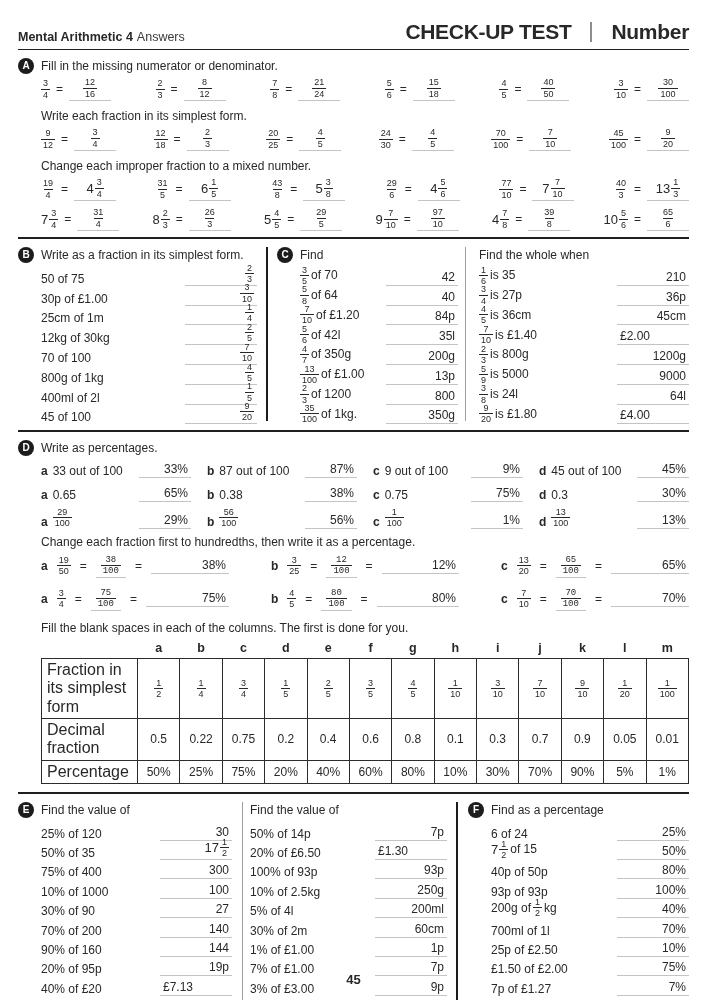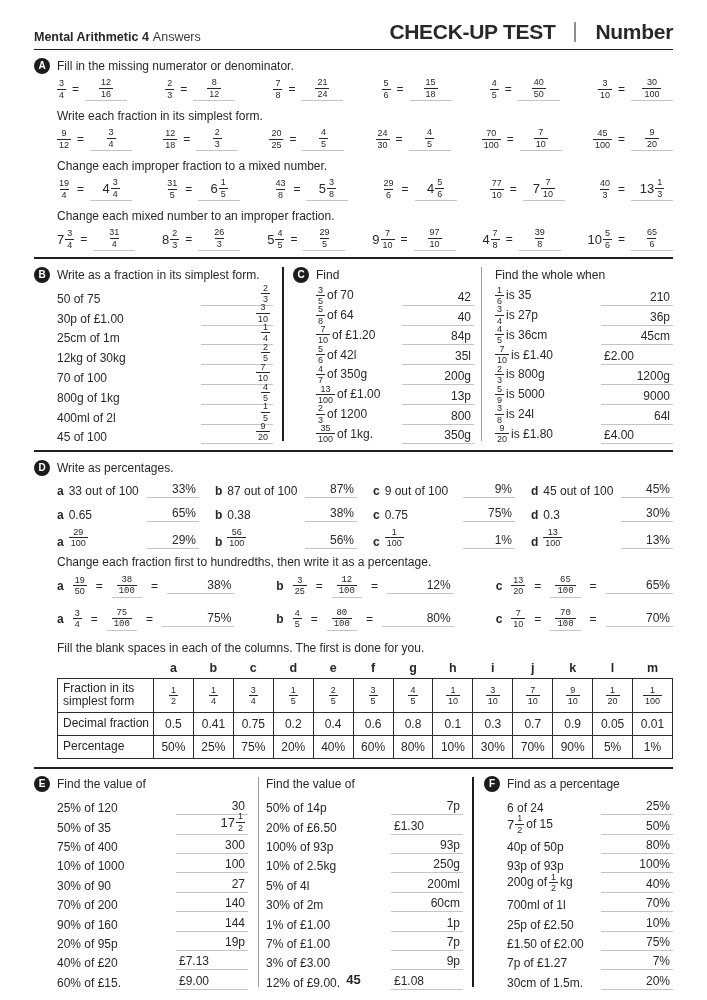--- a/index.html
+++ b/index.html
@@ -1,19 +1,19 @@
 <!DOCTYPE html>
 <html><head>
 <meta charset="utf-8">
 <style>
   *{box-sizing:border-box;}
   html,body{margin:0;padding:0;}
   body{width:707px;height:1000px;background:#ffffff;color:#282828;
        font-family:"Liberation Sans","DejaVu Sans",sans-serif;font-size:12px;}
-  .page{position:relative;width:707px;height:1000px;padding:20px 34px 0;overflow:hidden;}
+  .page{position:relative;width:707px;height:1000px;padding:20px 18px 0;overflow:hidden;}
 
   
   .topbar{display:flex;justify-content:space-between;align-items:flex-end;margin-bottom:5px;}
   .book-title{font-size:12.5px;}
   .bt-bold{font-weight:bold;}
   .bt-reg{color:#3c3c3c;margin-left:4px;}
   .page-title{font-weight:bold;font-size:21px;display:flex;align-items:center;gap:19px;letter-spacing:-0.3px;text-align:right;}
   .sep{display:inline-block;width:2px;height:20px;background:#8d8d8d;}
 
   .hrule{border:none;border-top:2px solid #1f1f1f;margin:0 0 7px;}
@@ -73,21 +73,21 @@
   .h-item .ans{flex:1;min-width:54px;}
 
   
   .t-wrap{padding-left:23px;margin-top:1px;margin-bottom:8px;}
   table.pct{border-collapse:collapse;width:100%;table-layout:fixed;}
   .pct thead th{border:none;font-weight:bold;font-size:12.5px;padding:1px 0 3px;text-align:center;}
   .pct thead th.t-corner{width:96px;}
   .pct tbody td{border:1.5px solid #2c2c2c;text-align:center;padding:2px 1px;font-size:12px;}
   .pct tbody tr.tall td{height:34px;}
   .pct tbody tr.mid td{height:23px;}
-  .pct td.t-label{text-align:left;padding-left:5px;font-size:12px;line-height:1.15;}
+  .pct td.t-label{text-align:left;padding-left:5px;font-size:16px;line-height:1.15;}
 
   .pageno{position:absolute;bottom:13px;left:0;right:0;text-align:center;font-weight:bold;font-size:13px;}
 </style>
 </head>
 <body>
 
 <div class="page">
 
   <header class="topbar">
     <div class="book-title">
@@ -372,23 +372,20 @@
                   <span class="frac">
                     <span class="num">1</span>
                     <span class="den">3</span>
                   </span>
                 </span>
               </span>
             </span>
           </div>
         </div>
         <div class="a-part">
-          <div class="sec-line indent">
-            <span class="instr">Change each mixed number to an improper fraction.</span>
-          </div>
           <div class="eq-row">
             <span class="eq">
               <span class="eq-l"><span class="mixed">
                   <span class="whole">7</span>
                   <span class="frac">
                     <span class="num">3</span>
                     <span class="den">4</span>
                   </span>
                 </span></span>
               <span class="eq-s">=</span>
@@ -985,21 +982,21 @@
                   <span class="den">20</span>
                 </span></td>
               <td class="t-cell"><span class="frac">
                   <span class="num">1</span>
                   <span class="den">100</span>
                 </span></td>
             </tr>
             <tr class="mid">
               <td class="t-label">Decimal fraction</td>
               <td class="t-cell">0.5</td>
-              <td class="t-cell">0.41</td>
+              <td class="t-cell">0.22</td>
               <td class="t-cell">0.75</td>
               <td class="t-cell">0.2</td>
               <td class="t-cell">0.4</td>
               <td class="t-cell">0.6</td>
               <td class="t-cell">0.8</td>
               <td class="t-cell">0.1</td>
               <td class="t-cell">0.3</td>
               <td class="t-cell">0.7</td>
               <td class="t-cell">0.9</td>
               <td class="t-cell">0.05</td>

